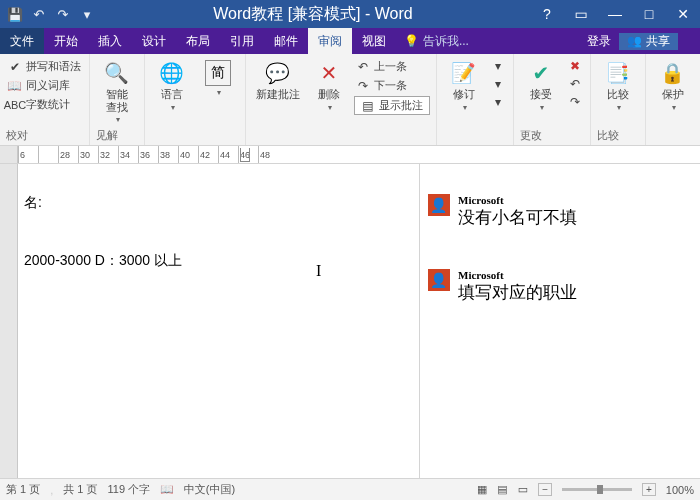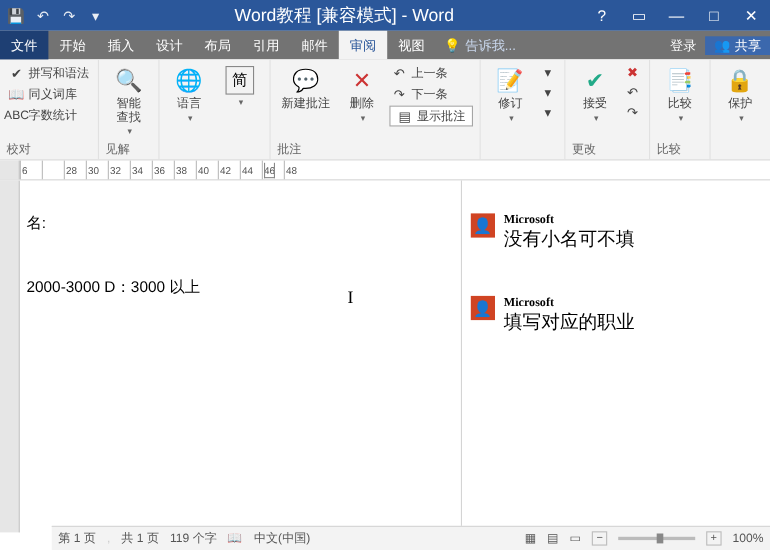--- a/index.html
+++ b/index.html
@@ -3,27 +3,27 @@
 <meta charset="utf-8">
 <style>
   * { box-sizing: border-box; margin: 0; padding: 0; font-family: "Microsoft YaHei", "SimSun", sans-serif; }
   body { width: 700px; height: 500px; overflow: hidden; background: #fff; font-size: 12px; }
   .titlebar { height: 28px; background: #2b579a; color: #fff; display: flex; align-items: center; }
   .qat { display: flex; align-items: center; gap: 6px; padding-left: 6px; }
   .qat span { width: 18px; height: 18px; display: inline-flex; align-items: center; justify-content: center; opacity: .9; font-size: 13px; }
   .title { flex: 1; text-align: center; font-size: 16px; }
   .winctl { display: flex; }
   .winctl span { width: 34px; height: 28px; display: inline-flex; align-items: center; justify-content: center; font-size: 14px; }
-  .menubar { height: 26px; background: #737373; color: #fff; display: flex; align-items: stretch; }
+  .menubar { height: 26px; background: #4c1d95; color: #fff; display: flex; align-items: stretch; }
   .menubar .tab { padding: 0 10px; display: flex; align-items: center; font-size: 12px; cursor: default; }
   .menubar .tab.file { background: #1e3f73; }
   .menubar .tab.active { background: #f3f3f3; color: #2b579a; }
   .menubar .spacer { flex: 1; }
   .menubar .tell { color: #c9d7ec; display: flex; align-items: center; gap: 4px; padding: 0 8px; }
-  .menubar .right { display: flex; align-items: center; gap: 8px; padding-right: 0; justify-content: space-between; }
+  .menubar .right { display: flex; align-items: center; gap: 8px; padding-right: 22px; justify-content: space-between; }
   .menubar .share { background: #3b68ad; padding: 0 8px; display: flex; align-items: center; gap: 4px; }
   .ribbon { height: 92px; background: #f3f3f3; border-bottom: 1px solid #d4d4d4; display: flex; }
   .group { border-right: 1px solid #e1e1e1; padding: 4px 6px 2px; display: flex; flex-direction: column; }
   .group .body { flex: 1; display: flex; align-items: flex-start; gap: 4px; }
   .group .label { text-align: left; font-size: 11px; color: #666; padding-top: 2px; }
   .bigbtn { display: flex; flex-direction: column; align-items: center; justify-content: flex-start; gap: 2px; padding: 2px 4px; min-width: 42px; }
   .bigbtn .ic { width: 26px; height: 26px; display: flex; align-items: center; justify-content: center; font-size: 20px; }
   .bigbtn .lbl { font-size: 11px; color: #444; text-align: center; line-height: 1.15; white-space: pre-line; }
   .stack { display: flex; flex-direction: column; gap: 2px; }
   .smallbtn { display: flex; align-items: center; gap: 4px; font-size: 11px; color: #444; padding: 1px 2px; white-space: nowrap; }
@@ -39,21 +39,21 @@
   .vruler { width: 18px; background: #e6e6e6; border-right: 1px solid #c8c8c8; }
   .page { flex: 1; padding: 30px 14px 10px 6px; font-family: "SimSun", serif; font-size: 14px; color: #000; position: relative; border-right: 1px solid #d4d4d4; }
   .page .ln { margin-bottom: 40px; }
   .page .blank { display: inline-block; border-bottom: 1px solid #000; width: 56px; height: 14px; vertical-align: bottom; }
   .cursor { position: absolute; left: 298px; top: 98px; font-family: serif; font-size: 16px; }
   .comments { width: 280px; padding: 30px 8px 8px 8px; display: flex; flex-direction: column; gap: 40px; }
   .comment { display: flex; gap: 8px; align-items: flex-start; }
   .avatar { width: 22px; height: 22px; background: #d04423; display: flex; align-items: center; justify-content: center; color: #fff; font-size: 14px; }
   .comment .txt .author { font-weight: bold; font-size: 11px; font-family: Liberation Serif, serif; }
   .comment .txt .body { font-size: 17px; font-family: "SimSun"; }
-  .statusbar { position: absolute; bottom: 0; left: 0; right: 0; height: 22px; background: #f3f3f3; border-top: 1px solid #d4d4d4; display: flex; align-items: center; font-size: 11px; color: #555; padding: 0 6px; gap: 10px; margin-left: 47px; }
+  .statusbar { position: absolute; bottom: 0; left: 0; right: 0; height: 22px; background: #f3f3f3; border-top: 1px solid #d4d4d4; display: flex; align-items: center; font-size: 11px; color: #555; padding: 0 6px; gap: 10px; }
   .statusbar .sep { color: #ccc; }
   .statusbar .spacer { flex: 1; }
   .statusbar .zoom { border: 1px solid #bbb; padding: 0 3px; font-size: 10px; }
   .statusbar .slider { width: 70px; height: 3px; background: #bbb; position: relative; }
   .statusbar .slider::after { content: ""; position: absolute; left: 50%; top: -3px; width: 6px; height: 9px; background: #888; }
 </style>
 </head>
 <body>
 
 <div class="titlebar">
@@ -160,21 +160,20 @@
         <div class="smallbtn">
             <span class="ic">↷</span>
             <span>下一条</span>
           </div>
         <div class="smallbtn boxed">
             <span class="ic">▤</span>
             <span>显示批注</span>
           </div>
       </div>
     </div>
-    <div class="label">批注</div>
   </div>
 
   <div class="group">
     <div class="body">
       <div class="bigbtn dd">
         <div class="ic">📝</div>
         <div class="lbl">修订</div>
       </div>
       <div class="stack">
         <div class="smallbtn">

